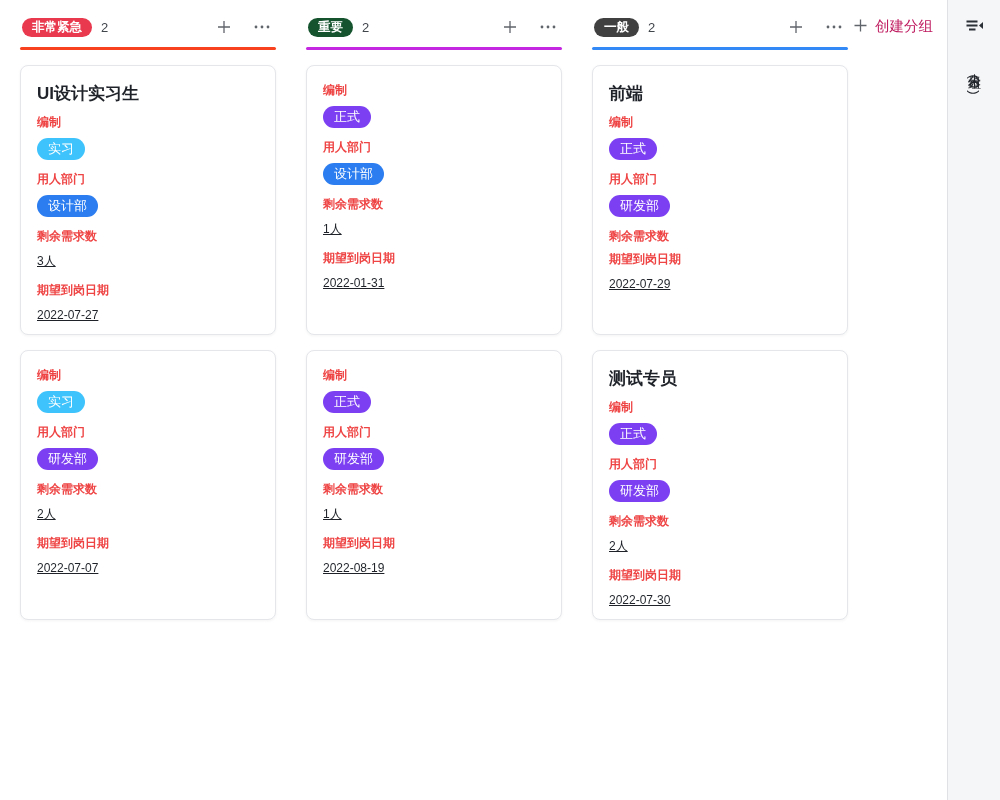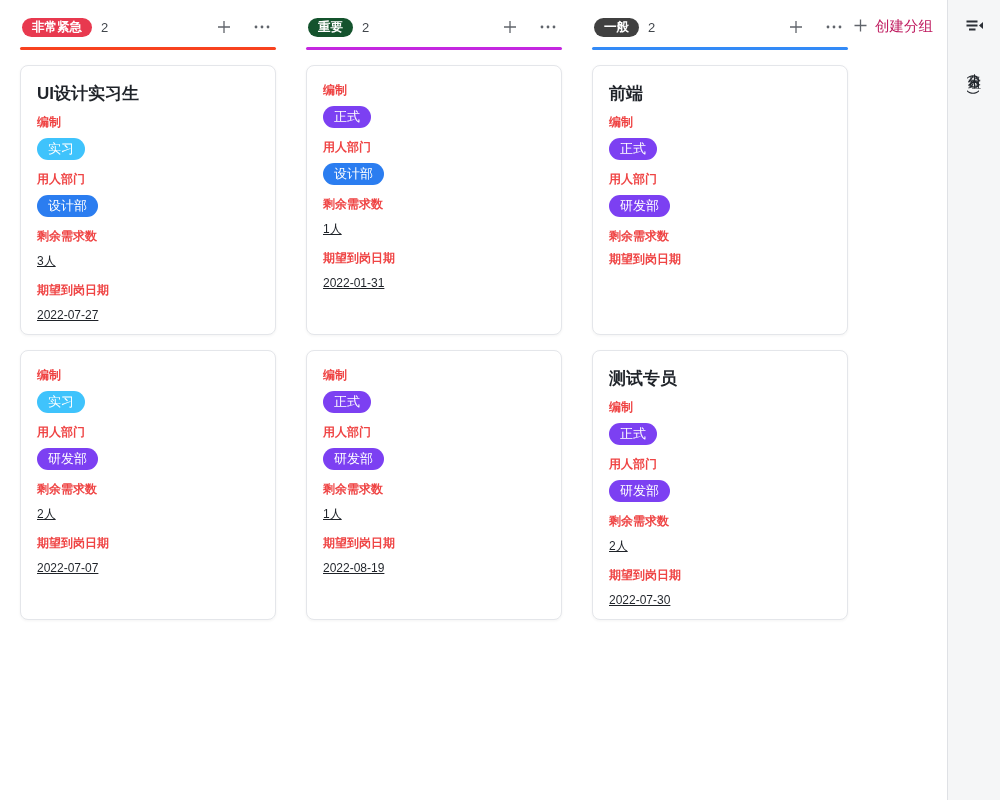--- a/index.html
+++ b/index.html
@@ -263,20 +263,21 @@
     <div class="card-list">
   <article class="card">
     <h3 class="card-title">前端</h3>
     <div class="card-fields">
               <div class="f-label">编制</div>
               <div class="f-tag-row"><span class="tag" style="background: rgb(124, 64, 242);">正式</span></div>
               <div class="f-label">用人部门</div>
               <div class="f-tag-row"><span class="tag" style="background: rgb(124, 64, 242);">研发部</span></div>
               <div class="f-label">剩余需求数</div>
               <div class="f-label">期望到岗日期</div>
+              <div class="f-value">2022-07-29</div>
             </div>
   </article>
 
   <article class="card">
     <h3 class="card-title">测试专员</h3>
     <div class="card-fields">
               <div class="f-label">编制</div>
               <div class="f-tag-row"><span class="tag" style="background: rgb(124, 64, 242);">正式</span></div>
               <div class="f-label">用人部门</div>
               <div class="f-tag-row"><span class="tag" style="background: rgb(124, 64, 242);">研发部</span></div>

